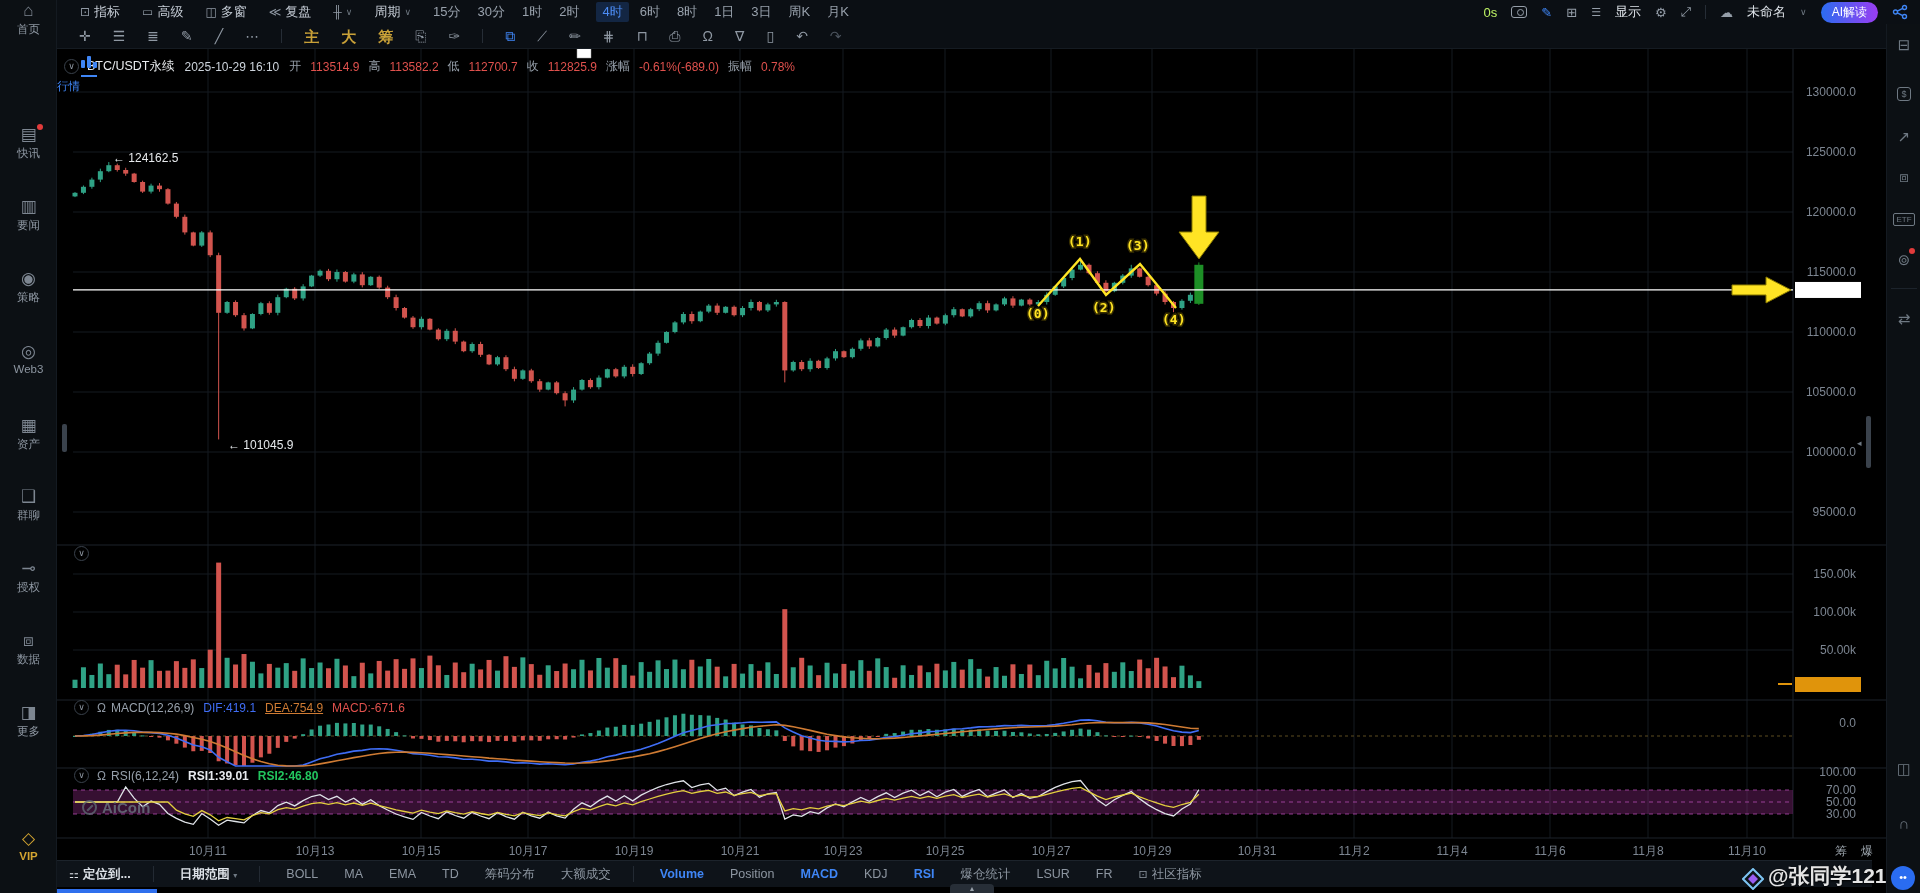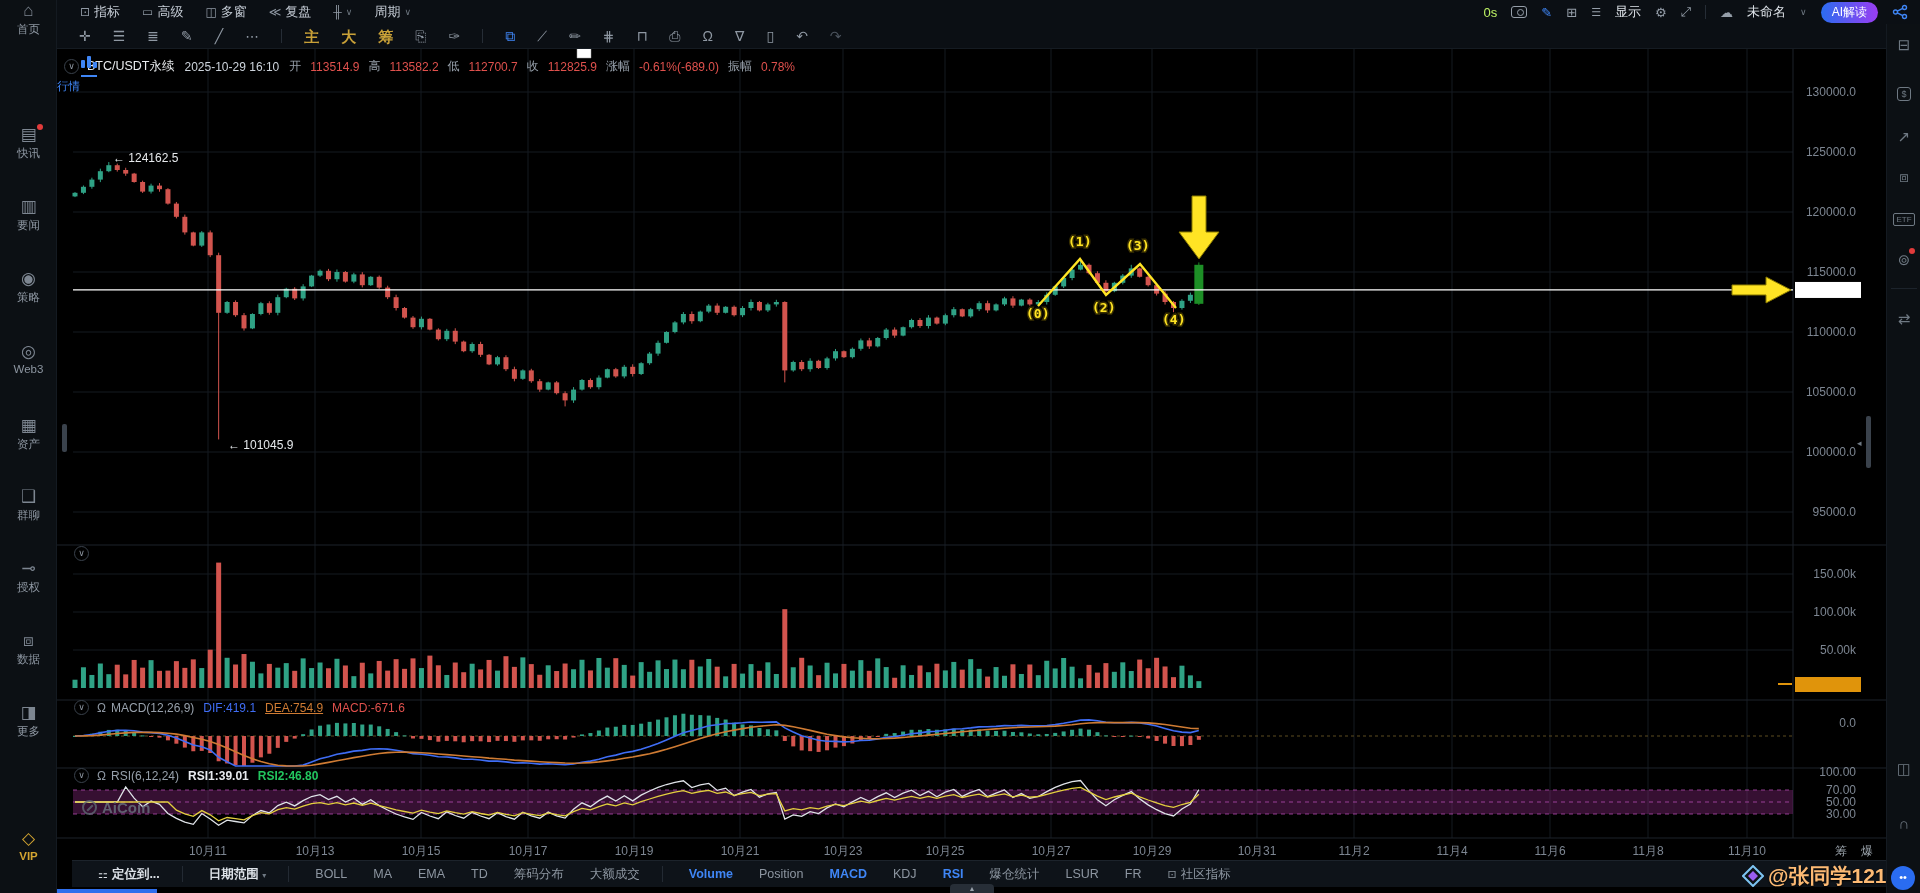--- a/index.html
+++ b/index.html
@@ -55,34 +55,34 @@
     font-size:9px; line-height:13px; text-align:center; margin-right:8px; }
   .bell { color:#8d96a1; margin-right:5px; font-size:12px; }
   .red { color:#e0514d; }
   .sym { color:#e8ebee; font-size:12.5px; margin-right:10px; }
   .dtx { color:#cdd4dc; margin-right:10px; }
   .sep8 { margin-right:9px; }
   .difc { color:#3f6df5; } .deac { color:#cf7b33;text-decoration:underline; } .macdc { color:#e0514d; }
   .rsi1c { color:#e7eaee; font-weight:bold; } .rsi2c { color:#22c55e; font-weight:bold; }
 
   
-  #bottombar { left:72px; top:860px; width:1829px; height:27px; background:#0e1319; border-top:1px solid #1c232b;
+  #bottombar { left:43px; top:860px; width:1829px; height:27px; background:#0e1319; border-top:1px solid #1c232b;
     z-index:25; display:flex; align-items:center; font-size:12.5px; color:#8d96a1; }
   .bb { margin-left:26px; cursor:pointer; white-space:nowrap; }
   .bb.white { color:#dde2e8; font-weight:bold; }
   .bb.blue { color:#3f86f6; font-weight:bold; }
   .bb .mini { font-size:8px; color:#6f7983; }
   .bb-div { width:1px; height:16px; background:#232a33; margin-left:22px; }
   #bb-strip { left:57px; top:889px; width:100px; height:4px; background:#2f6fed; z-index:26; }
   #rsi-tab { left:950px; top:884px; width:44px; height:9px; background:#272e37; border-radius:4px 4px 0 0;
     z-index:26; text-align:center; color:#9aa3ad; font-size:7px; line-height:9px; }
 
   
-  #wmark { left:1742px; top:862px; z-index:40; display:flex; align-items:center; gap:4px;
-    color:#fdba74; font-size:21px; font-weight:bold; text-shadow:0 1px 2px #000; }
+  #wmark { left:1742px; top:862px; z-index:40; display:flex; align-items:flex-end; gap:4px;
+    color:#e5e5e5; font-size:21px; font-weight:bold; text-shadow:0 1px 2px #000; }
   #autolbl { left:1798px; top:874px; z-index:24; font-size:10px; color:#3f86f6; }
   #robot-corner { left:1891px; top:866px; width:24px; height:24px; border-radius:50%; background:#2a6cf0;
     z-index:41; text-align:center; color:#fff; font-size:11px; line-height:22px; }
   #aicoin-logo { left:82px; top:799px; z-index:14; display:flex; align-items:center; gap:5px; opacity:.8; }
   #aicoin-logo .cir { width:15px; height:15px; border:2px solid #5f6974; border-radius:50%; position:relative; }
   #aicoin-logo .cir:after { content:""; position:absolute; left:2px; top:5px; width:8px; height:2px; background:#5f6974; transform:rotate(-45deg); }
   #aicoin-logo .txt { color:#6a7480; font-size:15px; font-weight:bold; }
   .scrollnub { background:#3a424c; border-radius:2px; z-index:18; }
   .collapse-arrow { color:#6f7983; font-size:9px; z-index:18; }
 </style>
@@ -110,20 +110,33 @@
           <span>复盘</span>
         </span>
         <span class="tb-item">
           <span class="ic">╫</span>
           <span class="caret">∨</span>
         </span>
         <span class="tb-item">
           <span>周期</span>
           <span class="caret">∨</span>
         </span>
+      </div>
+    <div class="grp" id="tb-tfs">
+        <span class="tf">15分</span>
+        <span class="tf">30分</span>
+        <span class="tf">1时</span>
+        <span class="tf">2时</span>
+        <span class="tf active">4时</span>
+        <span class="tf">6时</span>
+        <span class="tf">8时</span>
+        <span class="tf">1日</span>
+        <span class="tf">3日</span>
+        <span class="tf">周K</span>
+        <span class="tf">月K</span>
       </div>
     <div id="topbar-right">
       <span style="color:#bef264;">0s</span>
       <span class="cam"></span>
       <span style="color:#3f86f6;">✎</span>
       <span style="color:#959ea9;">⊞</span>
       <span style="color:#959ea9; font-size:11px;">☰</span>
       <span style="color:#dde2e8;">显示</span>
       <span style="color:#959ea9;">⚙</span>
       <span style="color:#959ea9;">⤢</span>

